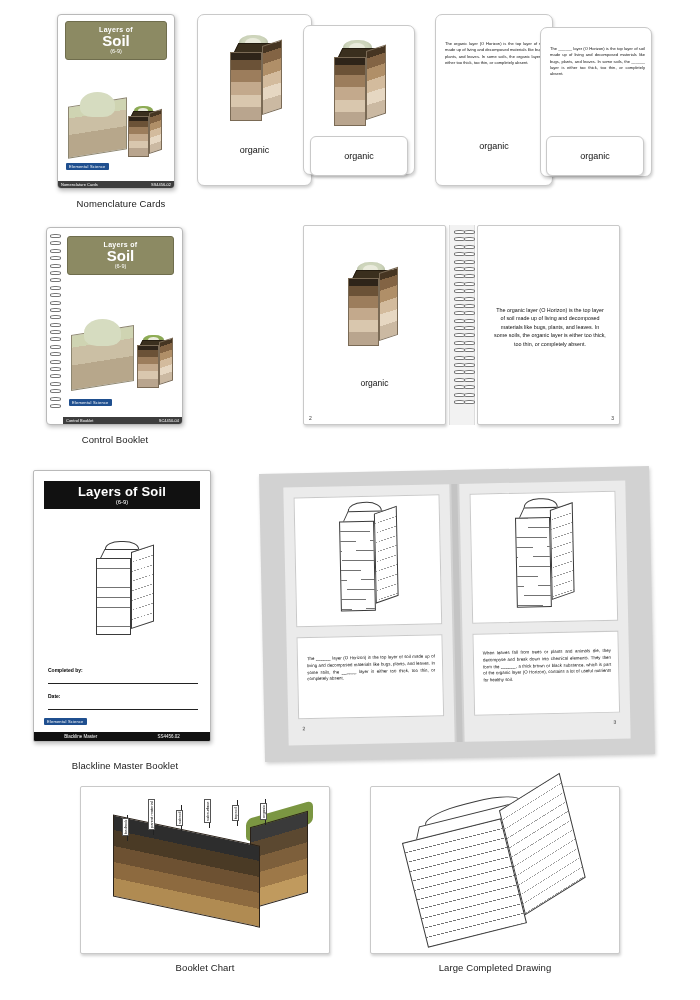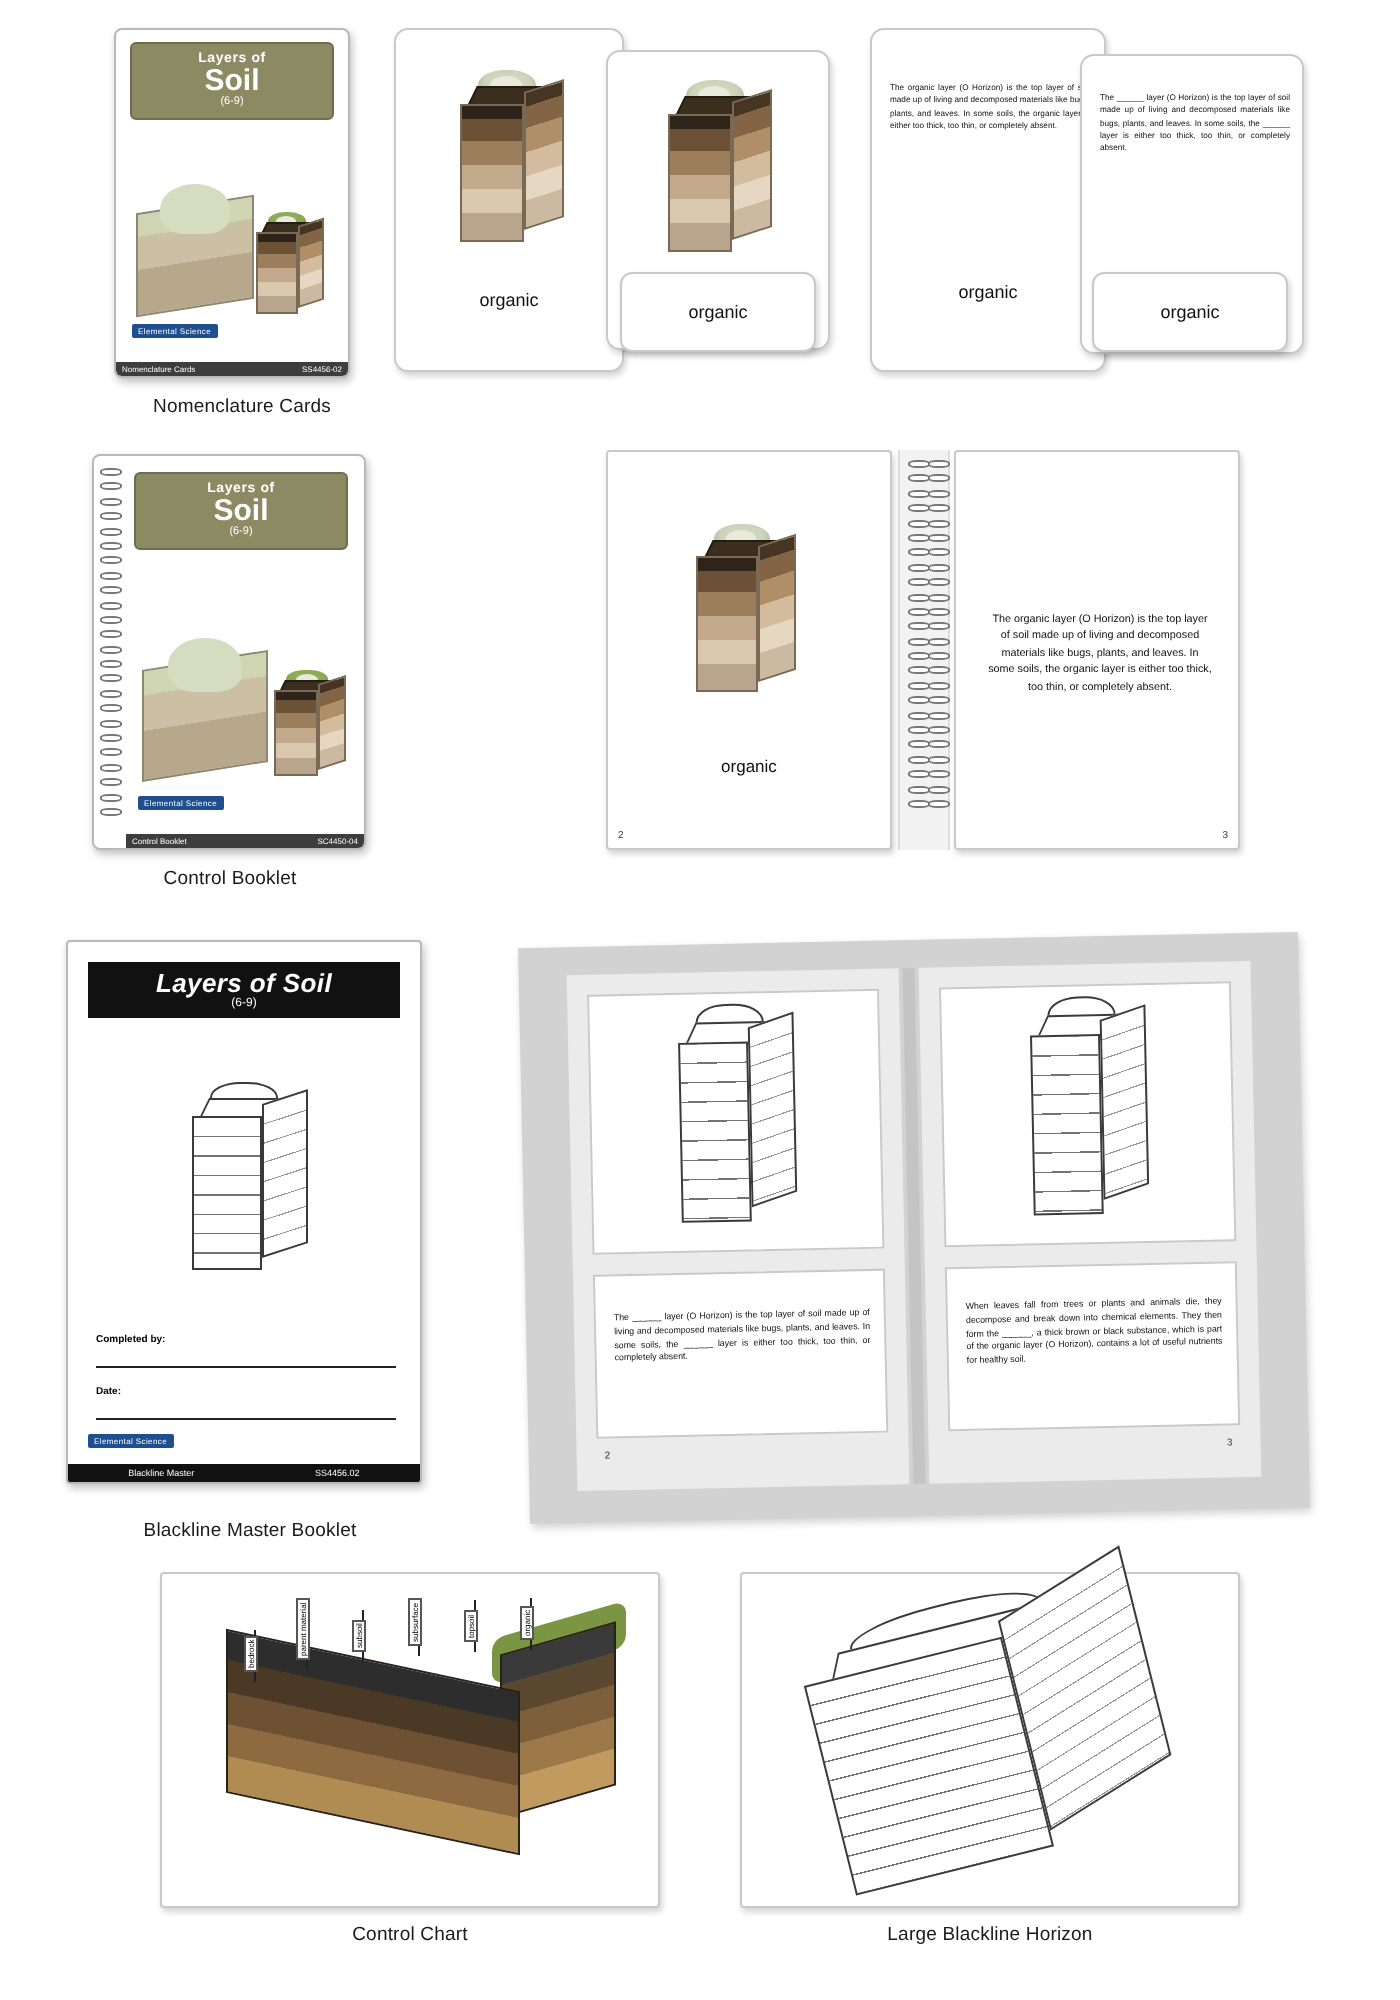--- a/index.html
+++ b/index.html
@@ -220,21 +220,21 @@
     color: #333;
   }
 
   
   .bm-title {
     background: #111;
     color: #fff;
     text-align: center;
     padding: 3px 0 4px 0;
   }
-  .bm-title .t1 { font-size: 13px; font-weight: bold; letter-spacing: .2px; font-style: italic;}
+  .bm-title .t1 { font-size: 13px; font-weight: bold; letter-spacing: .2px;}
   .bm-title .t2 { font-size: 6px; }
   .bm-line { border-bottom: .8px solid #222; height: 1px; }
   .bm-footer {
     background: #111;
     color: #fff;
     font-size: 4.5px;
     text-align: center;
     padding: 2px 0;
   }
 
@@ -574,26 +574,26 @@
       <div class="cc-flag" style="left:116px; top:17px;">subsurface</div>
 
       <div class="cc-pin" style="left:142px; top:1px;"></div>
       <div class="cc-flag" style="left:144px; top:15px;">topsoil</div>
 
       <div class="cc-pin" style="left:170px; top:0px;"></div>
       <div class="cc-flag" style="left:172px; top:14px;">organic</div>
     </div>
   </div>
 
-  <div class="caption" style="left:130px; top:962px; width:150px;">Control Chart</div>
+  <div class="caption" style="left:130px; top:962px; width:150px;">Booklet Chart</div>
 
   <div class="card" style="left:370px; top:786px; width:250px; height:168px; border-radius:2px;">
     <div class="lineblock" style="position:absolute; left:40px; top:22px; width:170px; height:120px; transform:rotate(-14deg);">
       <div class="lb-veg"></div>
       <div class="lb-top"></div>
       <div class="lb-side"></div>
       <div class="lb-front"></div>
     </div>
   </div>
 
-  <div class="caption" style="left:420px; top:962px; width:150px;">Large Blackline Horizon</div>
+  <div class="caption" style="left:420px; top:962px; width:150px;">Large Completed Drawing</div>
 
 </div>
 
 </body></html>

